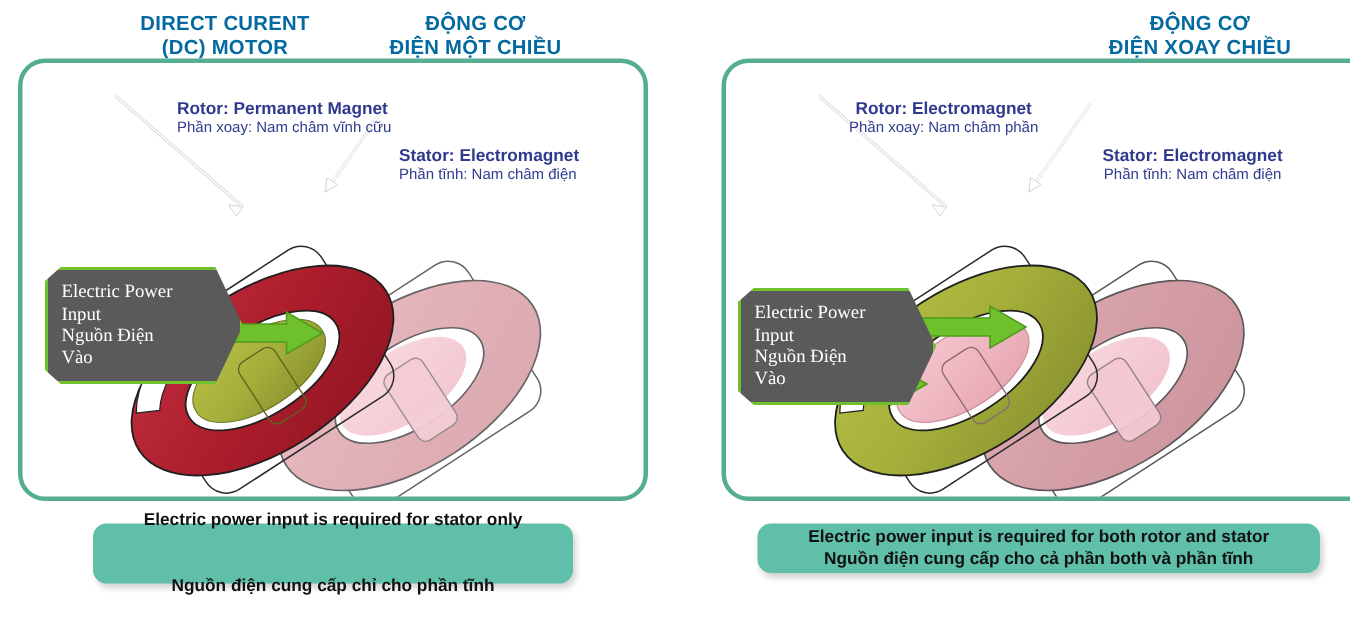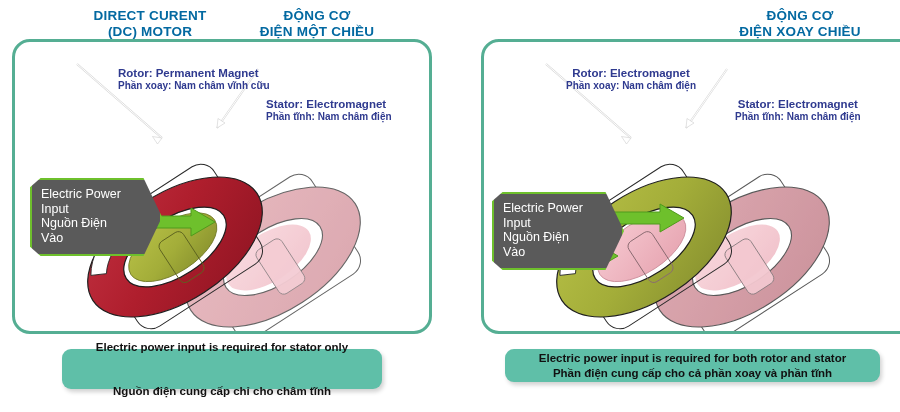--- a/index.html
+++ b/index.html
@@ -33,21 +33,21 @@
     box-sizing:border-box;
     overflow:hidden;
   }
 
   
   .ann{position:absolute;white-space:nowrap;}
   .ann .en{
     color:#2f3a8f;font-weight:bold;font-size:11.5px;line-height:13px;
   }
   .ann .vi{
-    color:#2f3a8f;font-weight:bold;font-size:10px;line-height:12px;
+    color:#2f3a8f;font-weight:normal;font-size:10px;line-height:12px;
   }
 
   
   .caption{
     position:absolute;
     background:#5fbfa8;
     border-radius:9px;
     color:#111111;
     font-weight:bold;
     font-size:11.5px;
@@ -70,21 +70,21 @@
     position:absolute;left:0;top:0;width:132px;height:78px;
     background:#5a5a5a;
     border:2px solid #6ec02c;
     box-sizing:border-box;
     clip-path:polygon(0% 12%,8% 0%,86% 0%,100% 50%,86% 100%,8% 100%,0% 88%);
     filter:drop-shadow(2px 3px 3px rgba(0,0,0,.35));
   }
   .callout .txt{
     position:absolute;left:11px;top:9px;width:108px;
     color:#ffffff;
-    font-family:Liberation Sans, sans-serif;
+    font-family:Liberation Serif, serif;
     font-size:12.5px;
     line-height:14.5px;
     white-space:pre-line;
   }
 
   svg{display:block;}
   .nosel{user-select:none;}
 </style>
 </head>
 <body>
@@ -178,21 +178,21 @@
   <div class="callout" style="left:30px;top:178px;">
     <div class="body"></div>
     <div class="txt nosel">Electric Power
 Input
 Nguồn Điện
 Vào</div>
   </div>
 
   <div class="caption" style="left:62px;top:349px;width:320px;height:40px;gap:29px;">
     <span>Electric power input is required for stator only</span>
-    <span>Nguồn điện cung cấp chỉ cho châm tĩnh</span>
+    <span>Nguồn điện cung cấp chỉ cho phần tĩnh</span>
   </div>
 
   <div class="head nosel" style="left:705px;top:8px;width:190px;">ĐỘNG CƠ
 ĐIỆN XOAY CHIỀU</div>
 
   <div class="panel" style="left:481px;top:39px;width:445px;height:295px;text-align:center;">
 
     <svg width="417" height="295" viewBox="0 0 417 295">
       <defs>
         <linearGradient id="acOuter" x1="0" y1="0" x2="0.8" y2="1">
@@ -253,35 +253,35 @@
       <g>
         <path d="M 14 170 L 176 170 L 176 162 L 200 176 L 176 190 L 176 182 L 14 182 Z" fill="#6ec02c" stroke="#4f9a1c" stroke-width="1"></path>
       </g>
       <g>
         <path d="M 14 208 L 110 208 L 110 200 L 134 214 L 110 228 L 110 220 L 14 220 Z" fill="#6ec02c" stroke="#4f9a1c" stroke-width="1"></path>
       </g>
     </svg>
 
     <div class="ann nosel" style="left:82px;top:25px;">
       <div class="en">Rotor: Electromagnet</div>
-      <div class="vi">Phần xoay: Nam châm điện</div>
+      <div class="vi">Phần xoay: Nam châm phần</div>
     </div>
 
     <div class="ann nosel" style="left:251px;top:56px;">
       <div class="en">Stator: Electromagnet</div>
       <div class="vi">Phần tĩnh: Nam châm điện</div>
     </div>
   </div>
 
   <div class="callout" style="left:492px;top:192px;">
     <div class="body"></div>
     <div class="txt nosel">Electric Power
 Input
 Nguồn Điện
 Vào</div>
   </div>
 
   <div class="caption" style="left:505px;top:349px;width:375px;height:33px;">
     <span>Electric power input is required for both rotor and stator</span>
-    <span>Phần điện cung cấp cho cả phần xoay và phần tĩnh</span>
+    <span>Nguồn điện cung cấp cho cả phần both và phần tĩnh</span>
   </div>
 
 </div>
 
 </body></html>

